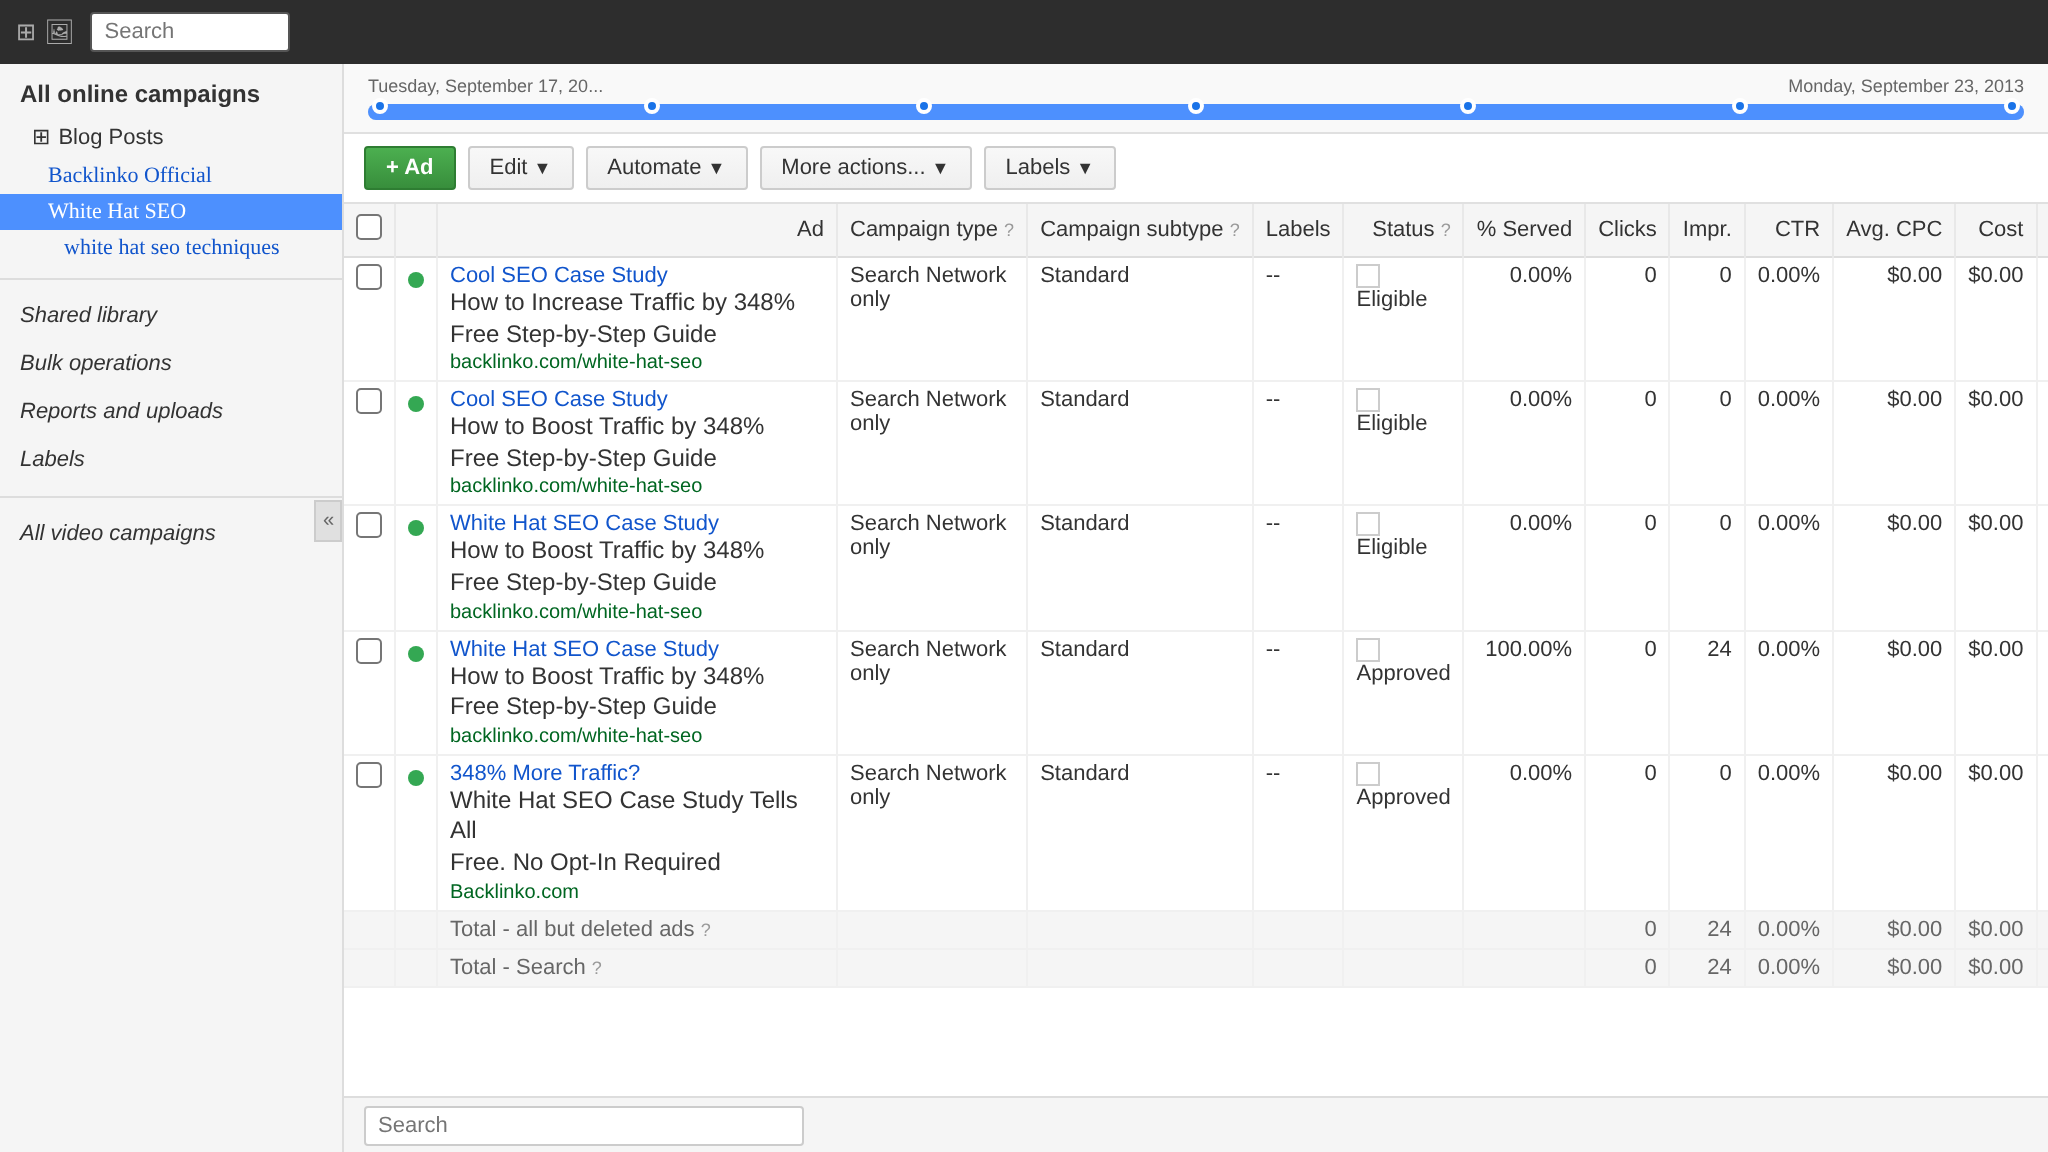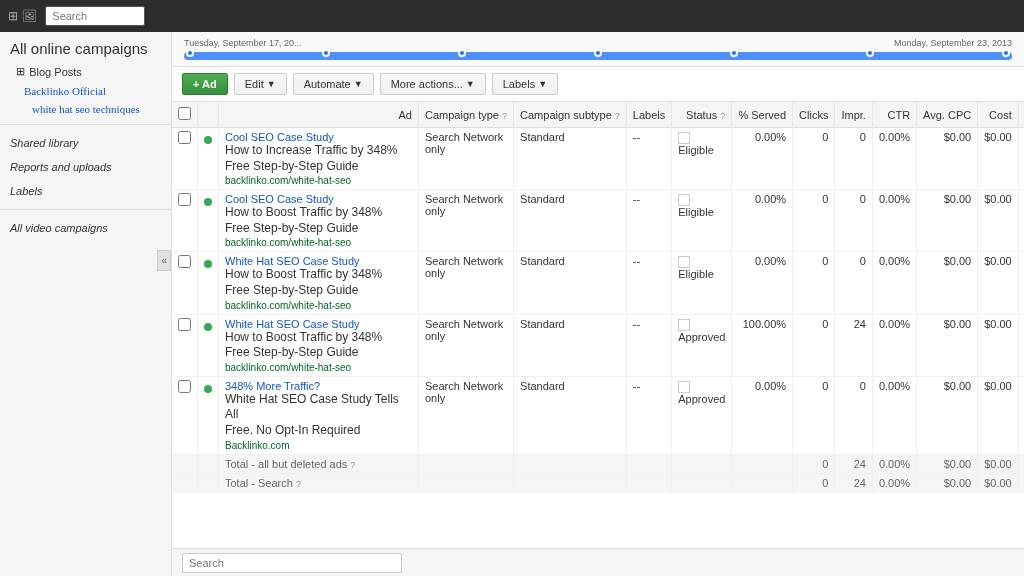--- a/index.html
+++ b/index.html
@@ -56,22 +56,22 @@
       width: 172px;
       background: #f5f5f5;
       border-right: 1px solid #ddd;
       flex-shrink: 0;
       overflow-y: auto;
       display: flex;
       flex-direction: column;
     }
     .sidebar-section-title {
       padding: 8px 10px 4px;
-      font-weight: normal;
-      font-size: 15px;
+      font-weight: bold;
+      font-size: 12px;
       color: #333;
     }
     .sidebar-item {
       padding: 4px 10px 4px 16px;
       font-size: 11px;
       color: #333;
       cursor: pointer;
       display: flex;
       align-items: center;
       gap: 4px;
@@ -308,25 +308,27 @@
 
   <div class="content-area">
 
     <div class="sidebar sidebar-container">
       <div class="sidebar-section-title">All online campaigns</div>
       <div class="sidebar-item">
         <span>⊞</span>
         <span>Blog Posts</span>
       </div>
       <div class="sidebar-link-item">Backlinko Official</div>
+      <div class="sidebar-link-item" style="color:#fff;background:#4d90fe;padding-left:24px;">White Hat SEO</div>
       <div class="sidebar-link-item" style="padding-left:32px;">white hat seo techniques</div>
 
       <hr class="sidebar-separator">
 
       <div class="sidebar-flat-item">Shared library</div>
+      <div class="sidebar-flat-item">Bulk operations</div>
       <div class="sidebar-flat-item">Reports and uploads</div>
       <div class="sidebar-flat-item">Labels</div>
 
       <hr class="sidebar-separator">
 
       <div class="sidebar-flat-item">All video campaigns</div>
 
       <div style="position:absolute;right:0;top:40%;background:#e0e0e0;border:1px solid #ccc;padding:4px 3px;cursor:pointer;font-size:10px;color:#666;">«</div>
     </div>
 

